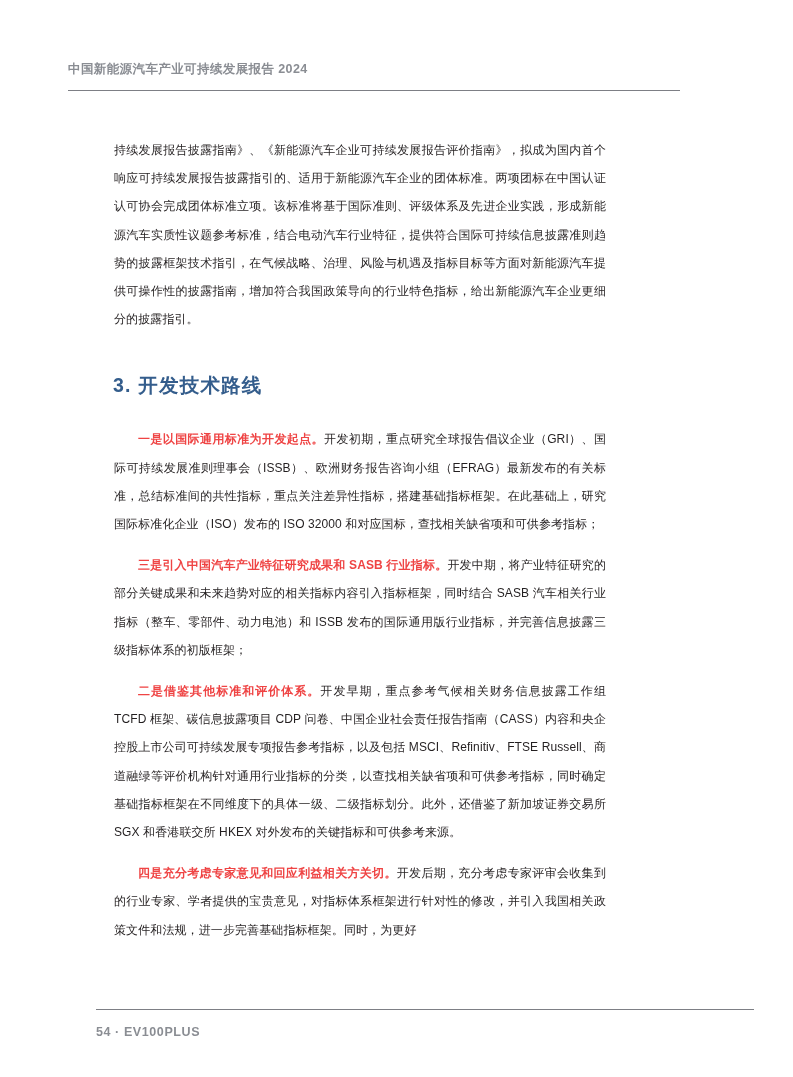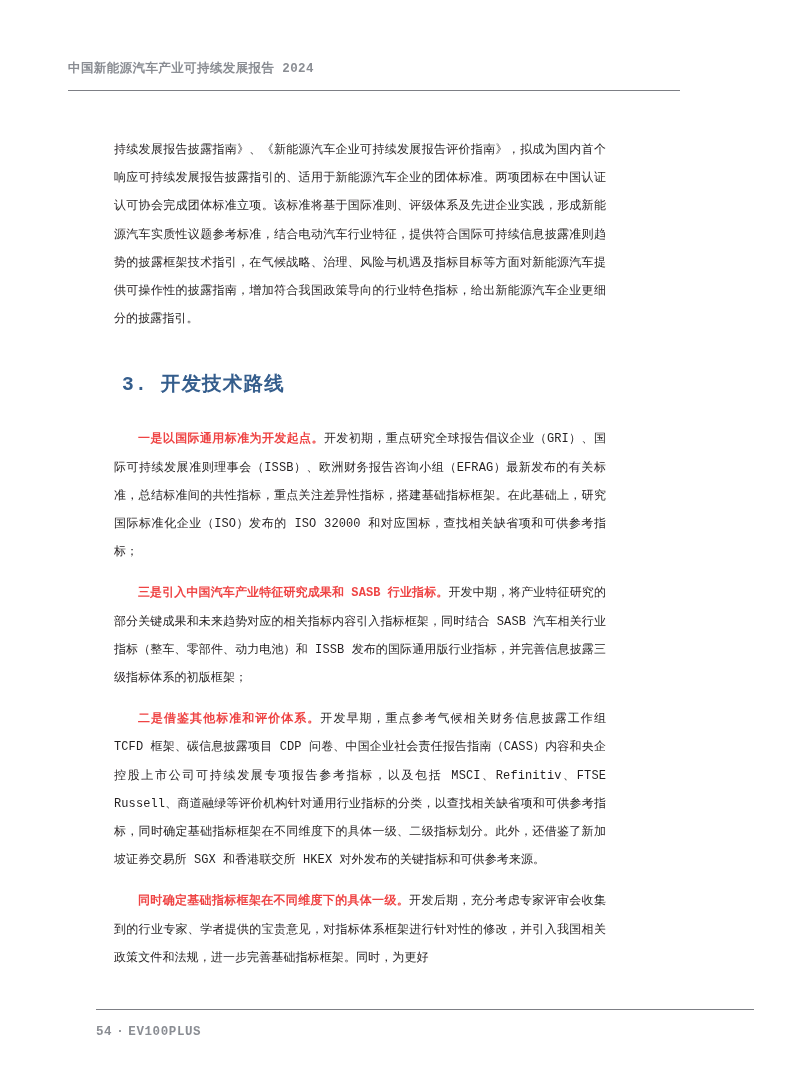--- a/index.html
+++ b/index.html
@@ -15,21 +15,20 @@
     position: relative;
     overflow: hidden;
   }
 
   .page {
     position: absolute;
     left: 0; top: 0;
     width: 767px;
     height: 1077px;
     background: #ffffff;
-    font-family: Liberation Mono, monospace;
   }
 
   
   .running-header {
     position: absolute;
     left: 68px;
     top: 60px;
     width: 612px;
   }
   .running-header .rh-text {
@@ -69,21 +68,21 @@
   p.indent {
     text-indent: 2em;
   }
   .lead {
     font-weight: 700;
     color: #ef4444;
   }
 
   
   h2.section-heading {
-    margin: 14px;
+    margin: 5px;
     padding: 0;
     font-size: 19.5px;
     font-weight: 700;
     color: #345d8c;
     letter-spacing: 1.2px;
     line-height: 28px;
   }
   .heading-wrap {
     margin-top: 38px;
     margin-bottom: 26px;
@@ -134,21 +133,21 @@
       <h2 class="section-heading">3.  开发技术路线</h2>
     </div>
 
 
     <p class="para indent"><span class="lead">一是以国际通用标准为开发起点。</span><span>开发初期，重点研究全球报告倡议企业（GRI）、国际可持续发展准则理事会（ISSB）、欧洲财务报告咨询小组（EFRAG）最新发布的有关标准，总结标准间的共性指标，重点关注差异性指标，搭建基础指标框架。在此基础上，研究国际标准化企业（ISO）发布的 ISO 32000 和对应国标，查找相关缺省项和可供参考指标；</span></p>
 
     <p class="para indent"><span class="lead">三是引入中国汽车产业特征研究成果和 SASB 行业指标。</span><span>开发中期，将产业特征研究的部分关键成果和未来趋势对应的相关指标内容引入指标框架，同时结合 SASB 汽车相关行业指标（整车、零部件、动力电池）和 ISSB 发布的国际通用版行业指标，并完善信息披露三级指标体系的初版框架；</span></p>
 
     <p class="para indent"><span class="lead">二是借鉴其他标准和评价体系。</span><span>开发早期，重点参考气候相关财务信息披露工作组 TCFD 框架、碳信息披露项目 CDP 问卷、中国企业社会责任报告指南（CASS）内容和央企控股上市公司可持续发展专项报告参考指标，以及包括 MSCI、Refinitiv、FTSE Russell、商道融绿等评价机构针对通用行业指标的分类，以查找相关缺省项和可供参考指标，同时确定基础指标框架在不同维度下的具体一级、二级指标划分。此外，还借鉴了新加坡证券交易所 SGX 和香港联交所 HKEX 对外发布的关键指标和可供参考来源。</span></p>
 
-    <p class="para indent"><span class="lead">同时确定基础指标框架在不同维度下的具体一级。</span><span>开发后期，充分考虑专家评审会收集到的行业专家、学者提供的宝贵意见，对指标体系框架进行针对性的修改，并引入我国相关政策文件和法规，进一步完善基础指标框架。同时，为更好</span></p>
+    <p class="para indent"><span class="lead">四是充分考虑专家意见和回应利益相关方关切。</span><span>开发后期，充分考虑专家评审会收集到的行业专家、学者提供的宝贵意见，对指标体系框架进行针对性的修改，并引入我国相关政策文件和法规，进一步完善基础指标框架。同时，为更好</span></p>
 
   </div>
 
   <div class="page-footer">
     <div class="pf-rule"></div>
     <div class="pf-text"><span>54</span><span class="pf-sep">·</span><span>EV100PLUS</span></div>
   </div>
 
 </div>
 

